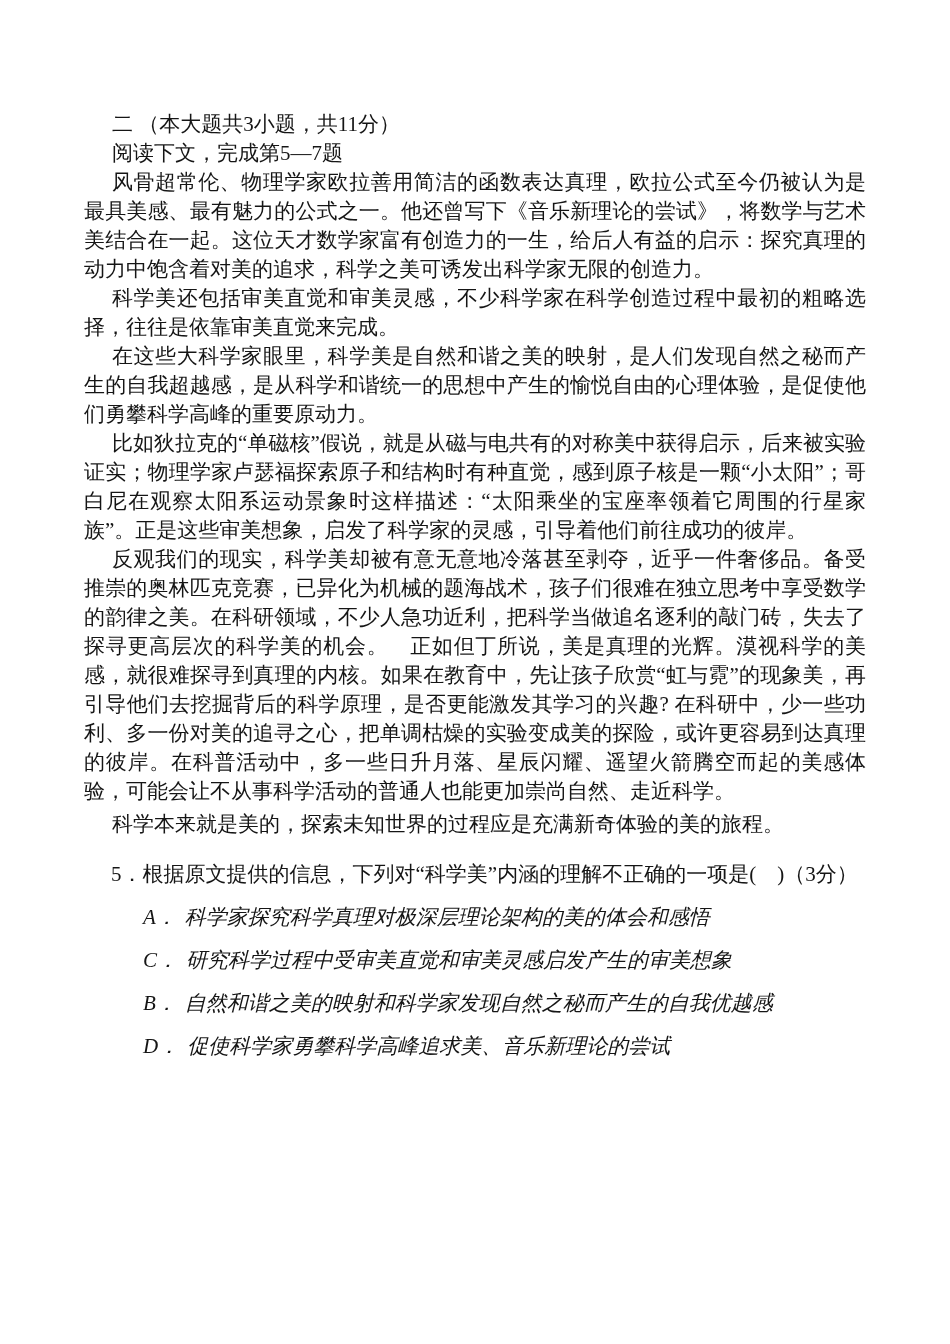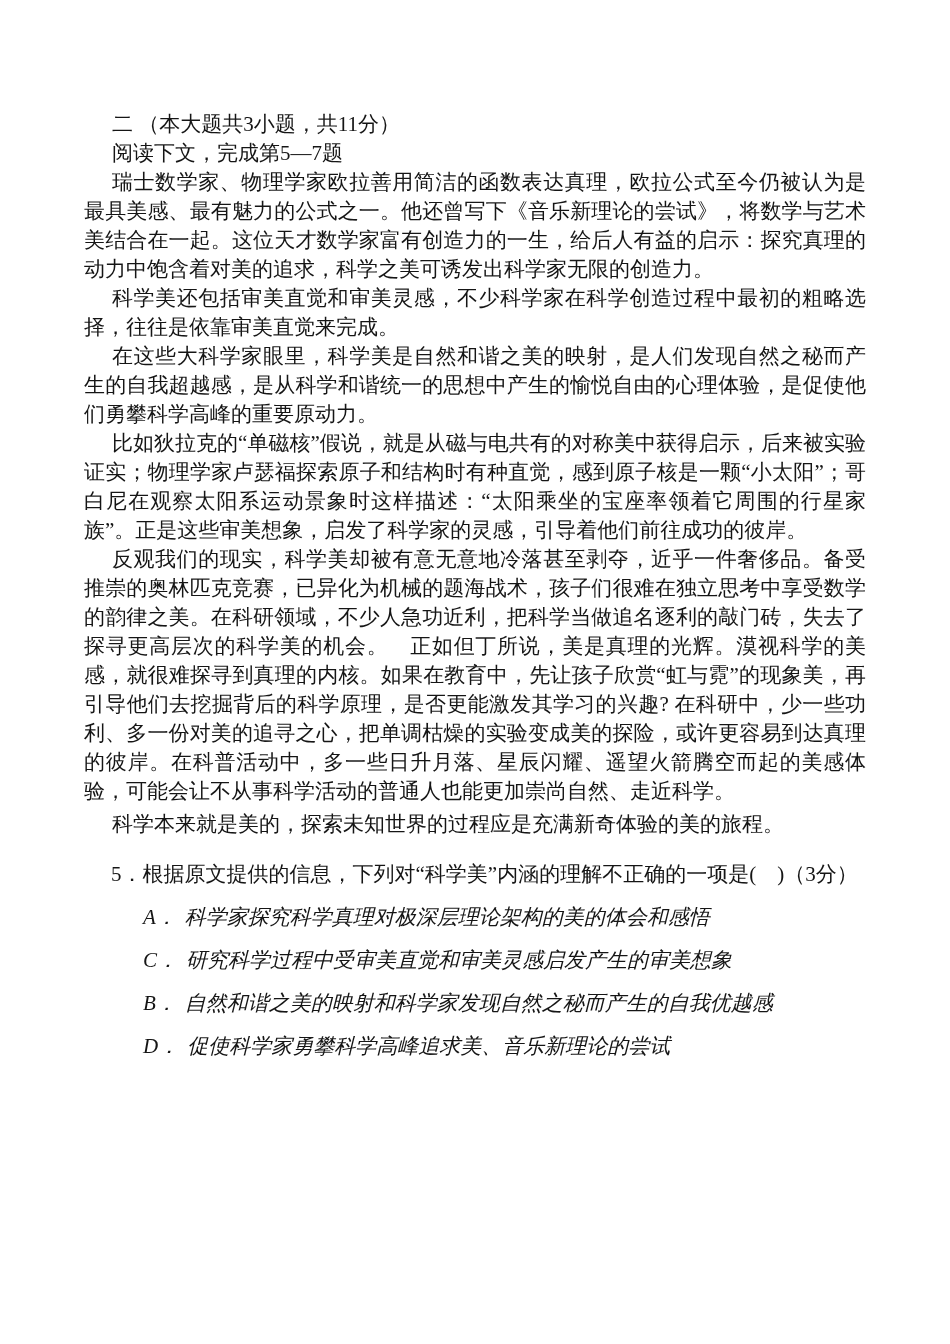--- a/index.html
+++ b/index.html
@@ -70,21 +70,21 @@
 <body>
 
 <div class="page">
   <div class="content">
 
     <p class="line indent">二 （本大题共3小题，共11分）</p>
 
     <p class="line indent">阅读下文，完成第5—7题</p>
 
     <div>
-      <p class="para indent">瑞士数学家、物理学家欧拉善用简洁的函数表达真理，欧拉公式至今仍被认为是最具美感、最有魅力的公式之一。他还曾写下《音乐新理论的尝试》，将数学与艺术美结合在一起。这位天才数学家富有创造力的一生，给后人有益的启示：探究真理的动力中饱含着对美的追求，科学之美可诱发出科学家无限的创造力。</p>
+      <p class="para indent">风骨超常伦、物理学家欧拉善用简洁的函数表达真理，欧拉公式至今仍被认为是最具美感、最有魅力的公式之一。他还曾写下《音乐新理论的尝试》，将数学与艺术美结合在一起。这位天才数学家富有创造力的一生，给后人有益的启示：探究真理的动力中饱含着对美的追求，科学之美可诱发出科学家无限的创造力。</p>
       <p class="para indent">科学美还包括审美直觉和审美灵感，不少科学家在科学创造过程中最初的粗略选择，往往是依靠审美直觉来完成。</p>
       <p class="para indent">在这些大科学家眼里，科学美是自然和谐之美的映射，是人们发现自然之秘而产生的自我超越感，是从科学和谐统一的思想中产生的愉悦自由的心理体验，是促使他们勇攀科学高峰的重要原动力。</p>
       <p class="para indent">比如狄拉克的“单磁核”假说，就是从磁与电共有的对称美中获得启示，后来被实验证实；物理学家卢瑟福探索原子和结构时有种直觉，感到原子核是一颗“小太阳”；哥白尼在观察太阳系运动景象时这样描述：“太阳乘坐的宝座率领着它周围的行星家族”。正是这些审美想象，启发了科学家的灵感，引导着他们前往成功的彼岸。</p>
       <p class="para indent">反观我们的现实，科学美却被有意无意地冷落甚至剥夺，近乎一件奢侈品。备受推崇的奥林匹克竞赛，已异化为机械的题海战术，孩子们很难在独立思考中享受数学的韵律之美。在科研领域，不少人急功近利，把科学当做追名逐利的敲门砖，失去了探寻更高层次的科学美的机会。　正如但丁所说，美是真理的光辉。漠视科学的美感，就很难探寻到真理的内核。如果在教育中，先让孩子欣赏“虹与霓”的现象美，再引导他们去挖掘背后的科学原理，是否更能激发其学习的兴趣? 在科研中，少一些功利、多一份对美的追寻之心，把单调枯燥的实验变成美的探险，或许更容易到达真理的彼岸。在科普活动中，多一些日升月落、星辰闪耀、遥望火箭腾空而起的美感体验，可能会让不从事科学活动的普通人也能更加崇尚自然、走近科学。</p>
       <p class="para indent final-para">科学本来就是美的，探索未知世界的过程应是充满新奇体验的美的旅程。</p>
     </div>
 
     <div class="question-block">
       <p class="question-stem"><span>5．</span><span>根据原文提供的信息，下列对“科学美”内涵的理解不正确的一项是(　)（3分）</span></p>
 

